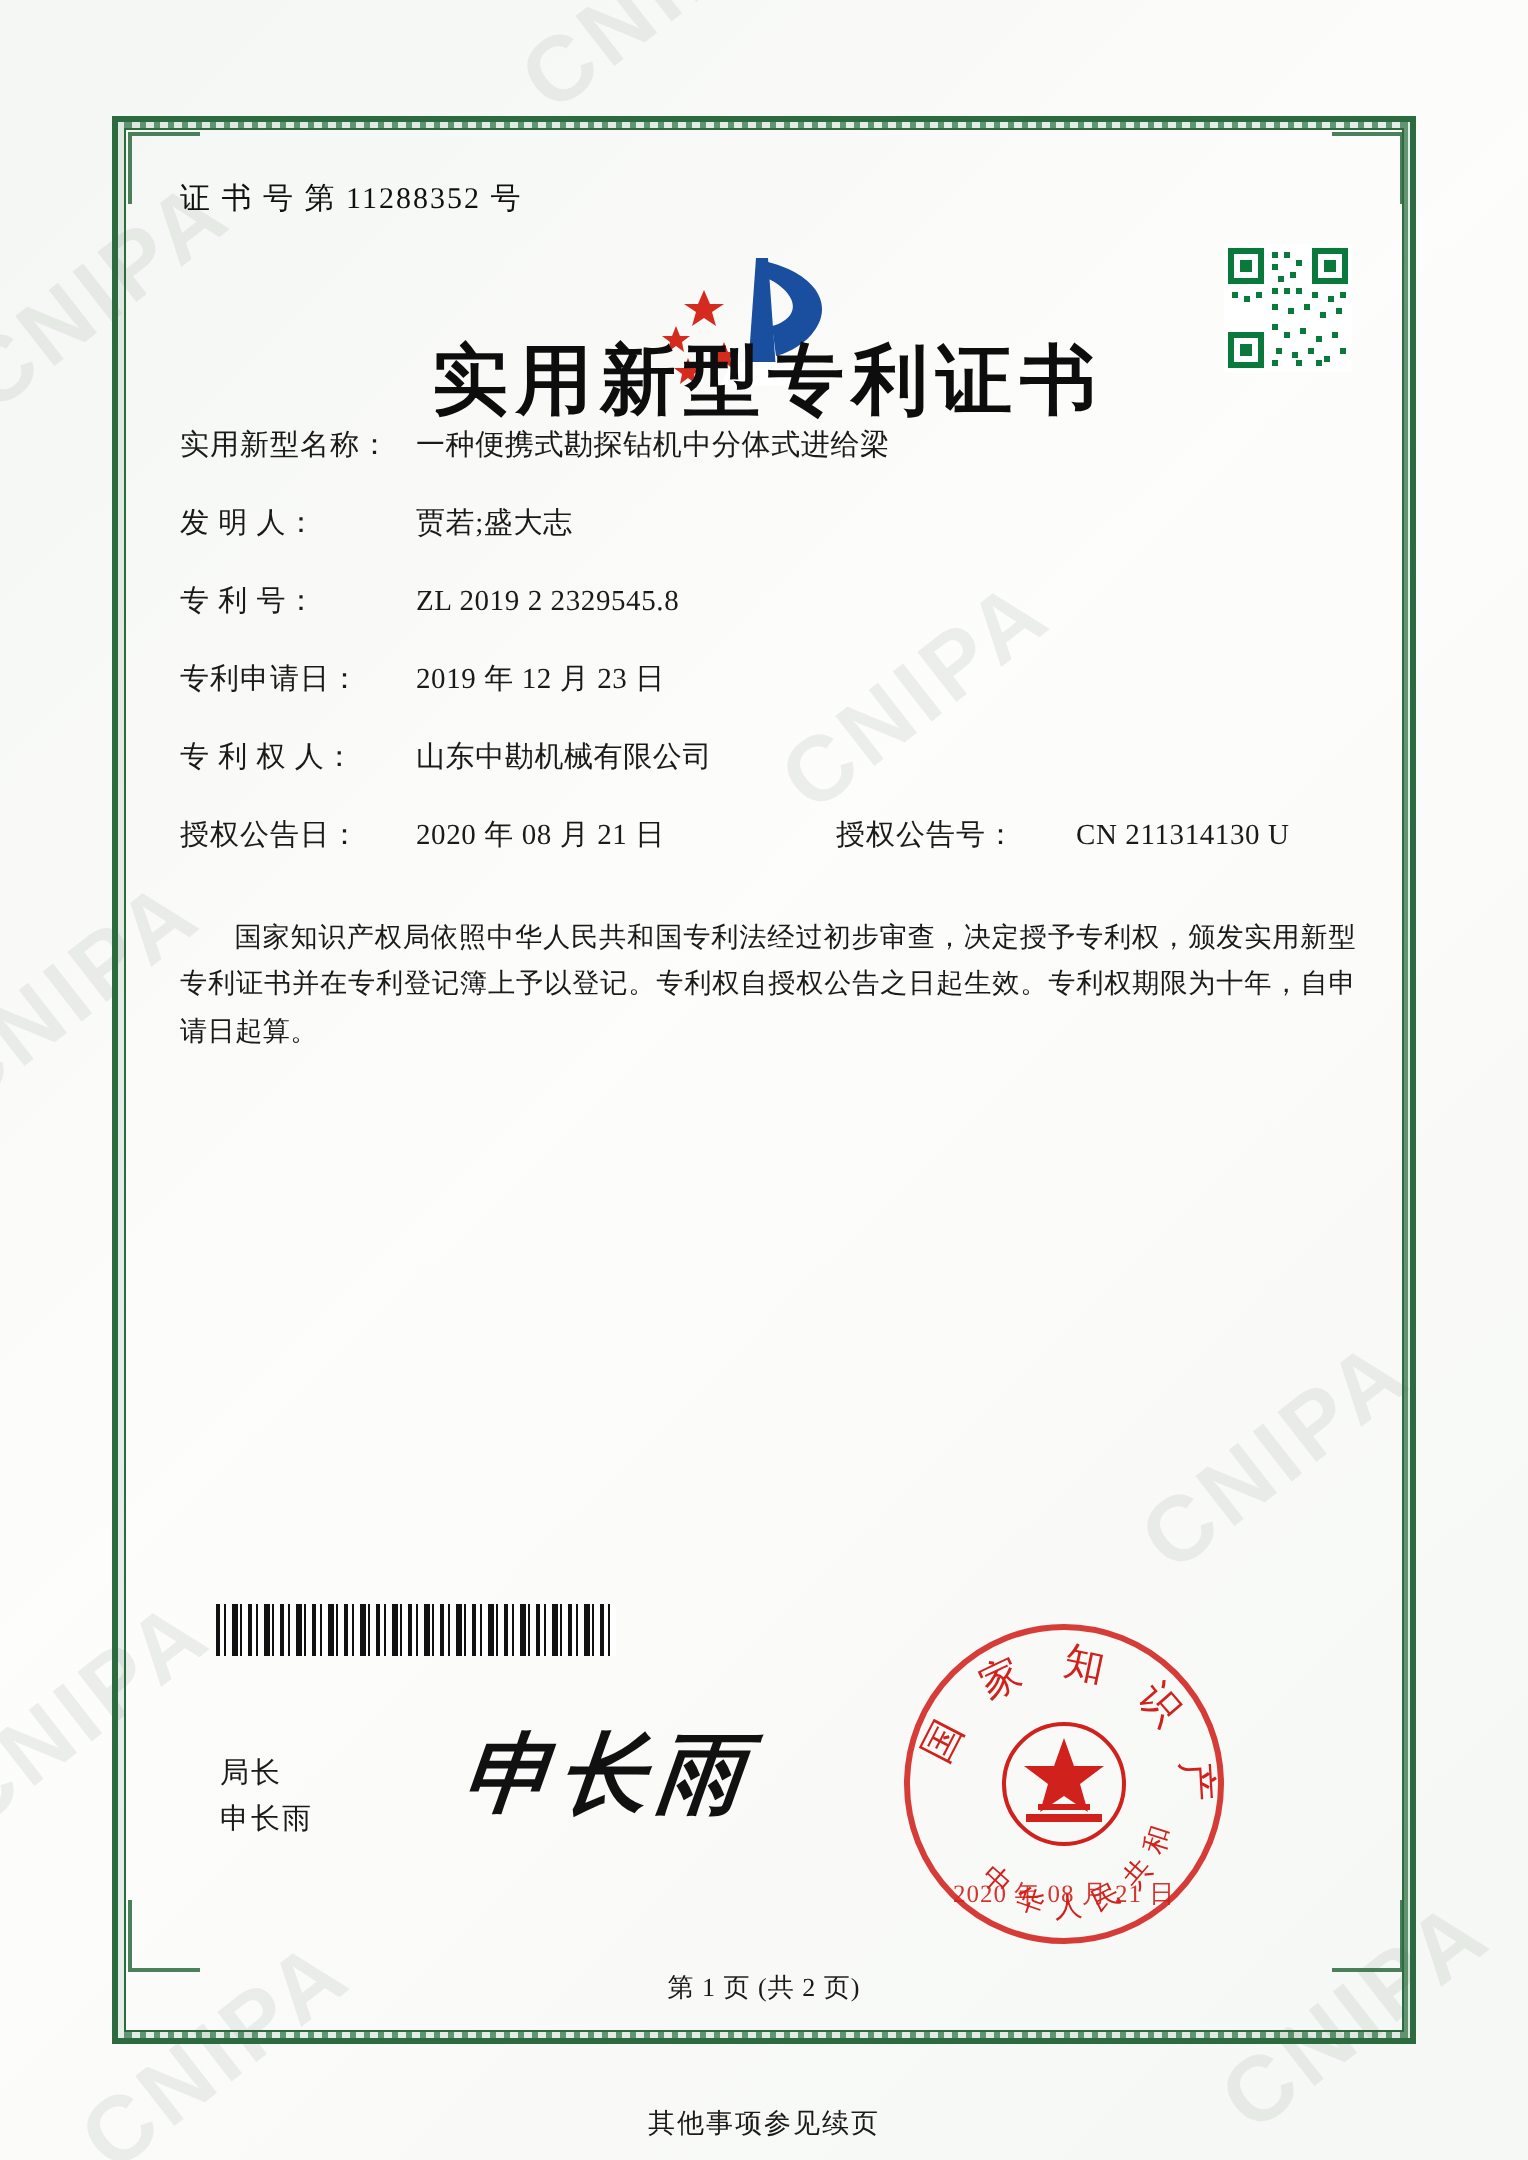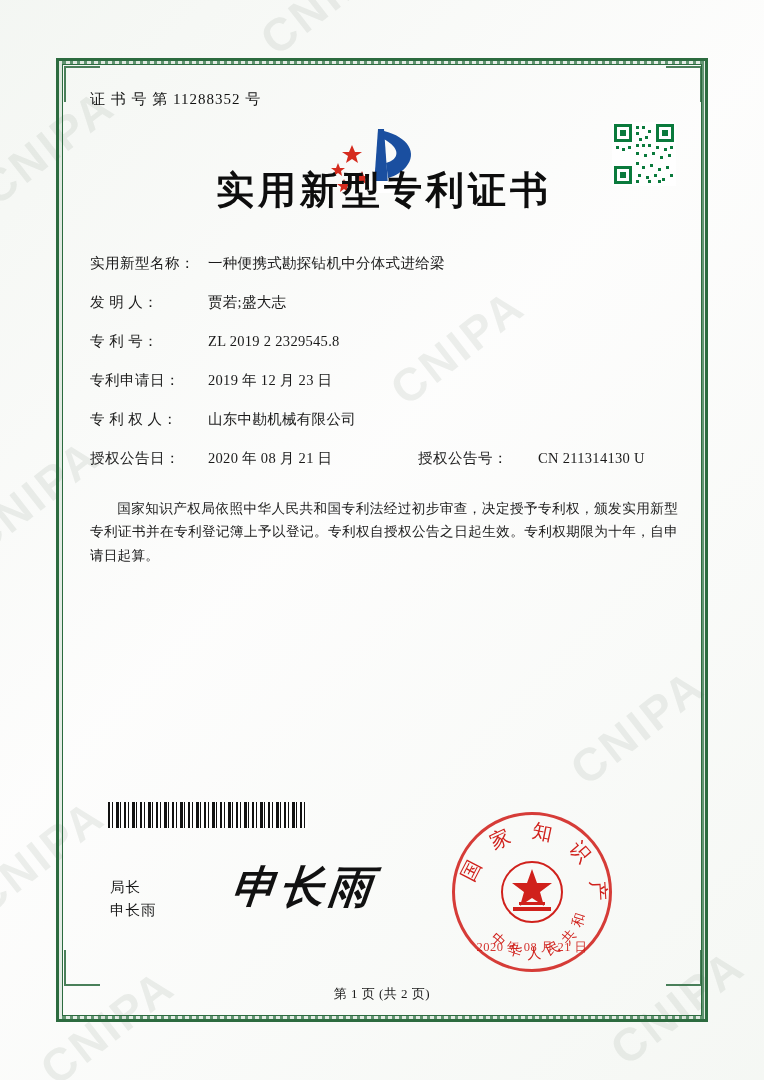--- a/index.html
+++ b/index.html
@@ -126,21 +126,20 @@
     text-align: center;
     font-size: 38px;
     font-weight: 700;
     letter-spacing: 4px;
     margin-top: 56px;
     color: #0d0d0d;
     font-family: "Liberation Serif", serif;
   }
 
   .fields {
-    margin-top: 40px;
     font-size: 14.5px;
     line-height: 1.1;
   }
   .field-row {
     display: flex;
     align-items: baseline;
     margin-bottom: 23px;
   }
   .field-label {
     width: 118px;
@@ -425,13 +424,14 @@
     <svg class="seal-star" viewBox="0 0 66 66">
       <circle cx="33" cy="33" r="30" fill="none" stroke="#d0211c" stroke-width="2"></circle>
       <polygon points="33,10 38,24 53,24 41,33 45,47 33,39 21,47 25,33 13,24 28,24" fill="#d0211c"></polygon>
       <rect x="14" y="48" width="38" height="4" fill="#d0211c"></rect>
       <rect x="20" y="43" width="26" height="3" fill="#d0211c"></rect>
     </svg>
     <div class="seal-date">2020 年 08 月 21 日</div>
   </div>
 
   <div class="page-num">第 1 页 (共 2 页)</div>
+  <div class="footnote">其他事项参见续页</div>
 </div>
 
 </body></html>

